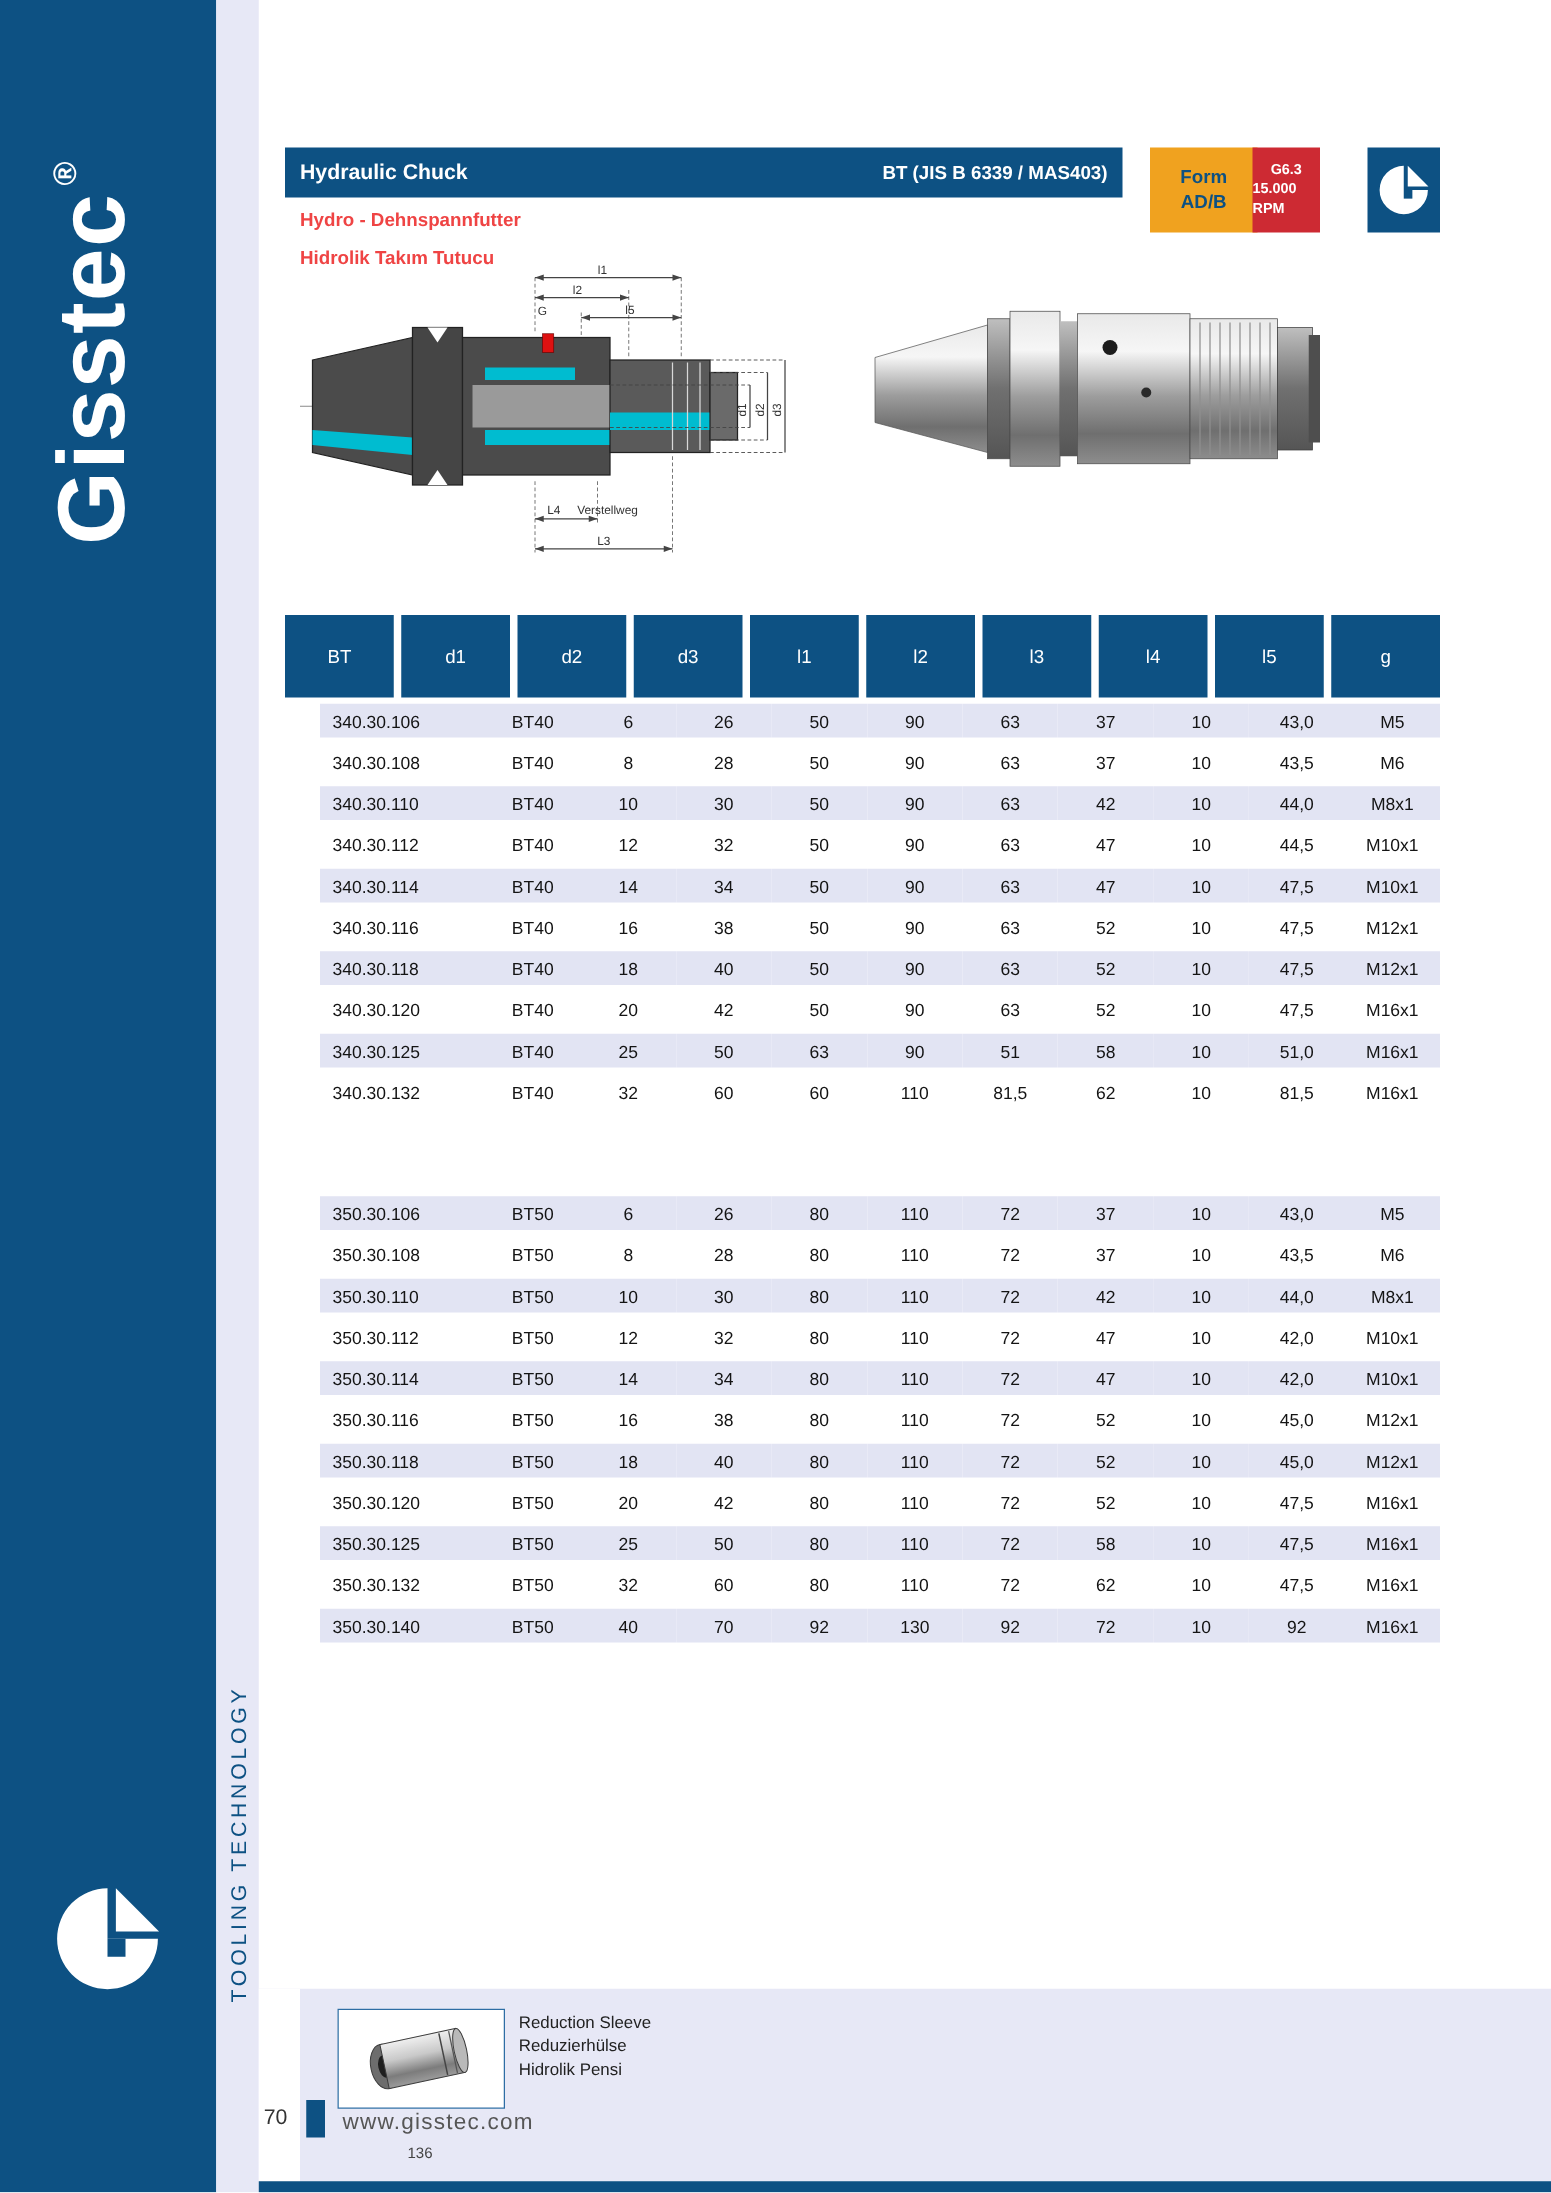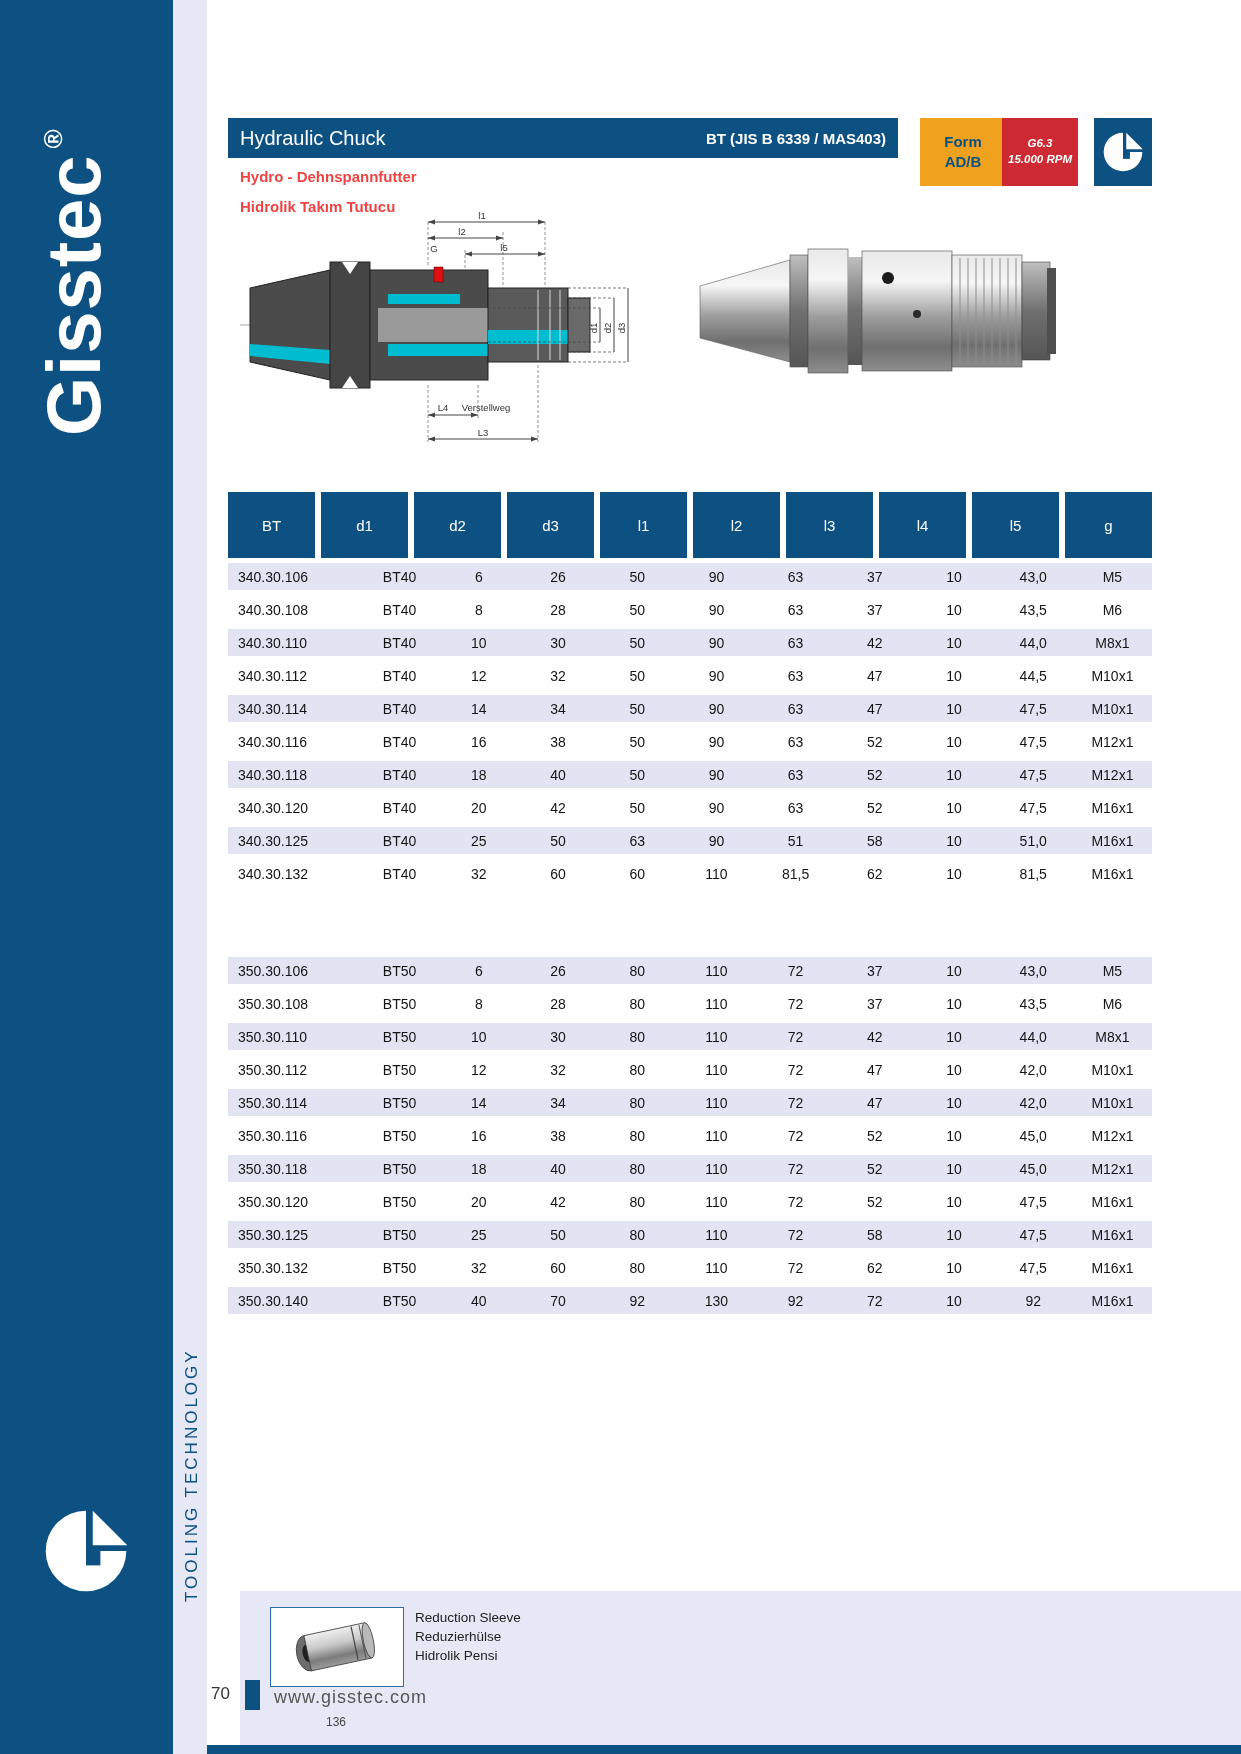--- a/index.html
+++ b/index.html
@@ -16,47 +16,47 @@
 
   .accent-strip{position:absolute;left:173px;top:0;width:34px;height:1754px;background:#e7e8f6;}
   .tagline-rot{position:absolute;left:182px;top:1602px;width:300px;
                transform:rotate(-90deg);transform-origin:0 0;
                color:#0d5183;font-size:17px;letter-spacing:3px;white-space:nowrap;font-weight:400;}
 
   
   .title-bar{position:absolute;left:228px;top:118px;width:670px;height:40px;background:#0d5183;
              display:flex;align-items:center;justify-content:space-between;
              padding:0 12px;box-sizing:border-box;}
-  .title-bar .title{color:#fff;font-size:20px;font-weight:normal;}
+  .title-bar .title{color:#fff;font-size:17px;font-weight:bold;}
   .title-bar .standard{color:#fff;font-size:15px;font-weight:bold;}
   .subtitle{position:absolute;left:240px;font-size:15px;font-weight:bold;color:#ef4444;}
   .subtitle.de{top:168px;} .subtitle.tr{top:198px;}
 
   .badge{position:absolute;top:118px;height:68px;display:flex;flex-direction:column;
          align-items:center;justify-content:center;line-height:1.35;box-sizing:border-box;}
   .form-badge{left:920px;width:86px;background:#f0a21f;color:#0d5183;font-size:15px;font-weight:bold;}
-  .speed-badge{left:1002px;width:76px;background:#cd2a33;color:#fff;font-size:11.5px;font-weight:bold;font-style:italic;}
+  .speed-badge{left:1002px;width:54px;background:#cd2a33;color:#fff;font-size:11.5px;font-weight:bold;}
   .logo-box{position:absolute;left:1094px;top:118px;width:58px;height:68px;background:#0d5183;
             display:flex;align-items:center;justify-content:center;}
 
   
   .tech-drawing{position:absolute;left:238px;top:210px;}
   .product-photo{position:absolute;left:695px;top:222px;}
   .dimtxt{font-size:9.5px;fill:#333;}
 
   
   .spec-table{position:absolute;left:228px;top:492px;width:924px;}
   .thead{display:flex;gap:6px;height:66px;}
   .hcell{flex:1;background:#0d5183;color:#fff;display:flex;align-items:center;justify-content:center;
          font-size:15px;}
   .hcell.order{flex:0 0 132px;flex-direction:column;align-items:flex-start;justify-content:center;
                padding-left:10px;box-sizing:border-box;font-size:13px;line-height:17px;}
   .tbody{margin-top:2px;}
   .tbody.second{margin-top:64px;}
-  .trow{display:flex;gap:0;height:33px;box-sizing:border-box;padding:3px 0;}
+  .trow{display:flex;gap:0;height:33px;box-sizing:border-box;padding:3px 0;margin-left:28px;}
   .tcell{flex:1;display:flex;align-items:center;justify-content:center;font-size:14px;color:#141414;}
   .tcell.order{flex:0 0 132px;justify-content:flex-start;padding-left:10px;box-sizing:border-box;}
   .trow.shaded .tcell{background:#e2e4f3;}
 
   
   .acc-imgbox{position:absolute;left:270px;top:1607px;width:132px;height:78px;background:#fff;
               border:1px solid #2e6da4;display:flex;align-items:center;justify-content:center;z-index:3;}
   .acc-num{position:absolute;left:270px;top:1691px;width:132px;text-align:center;
            font-size:12px;color:#444;z-index:3;margin-top:24px;}
   .acc-lines{position:absolute;left:415px;top:1608px;font-size:13.5px;color:#222;line-height:19px;z-index:3;}

